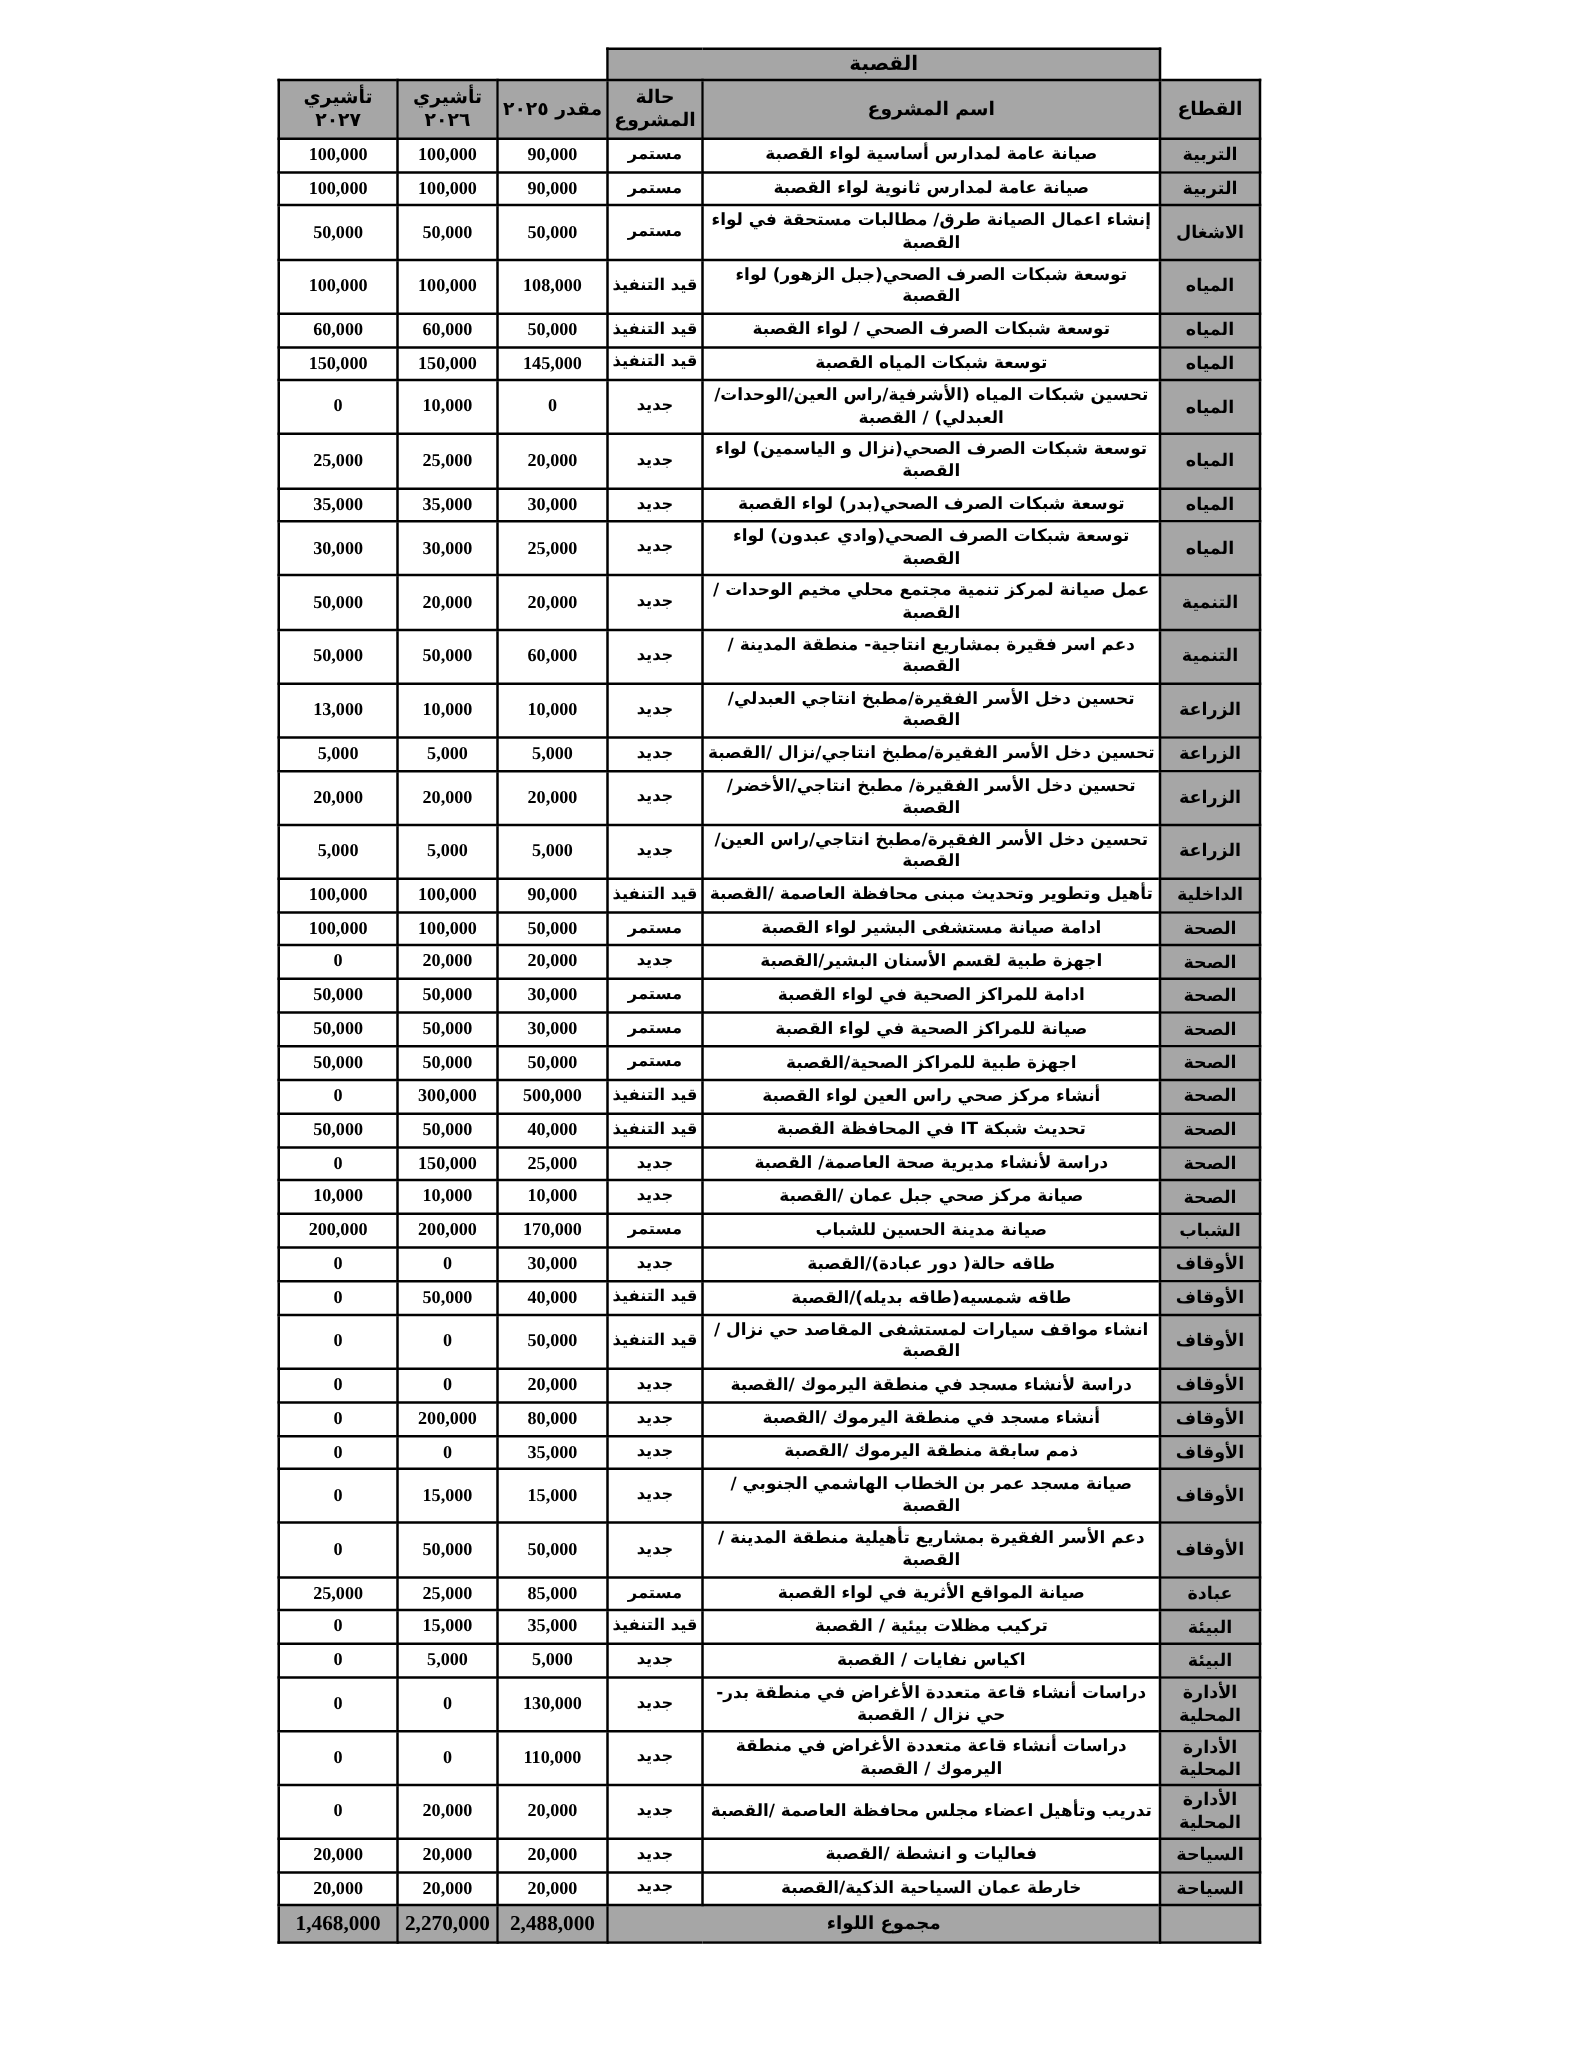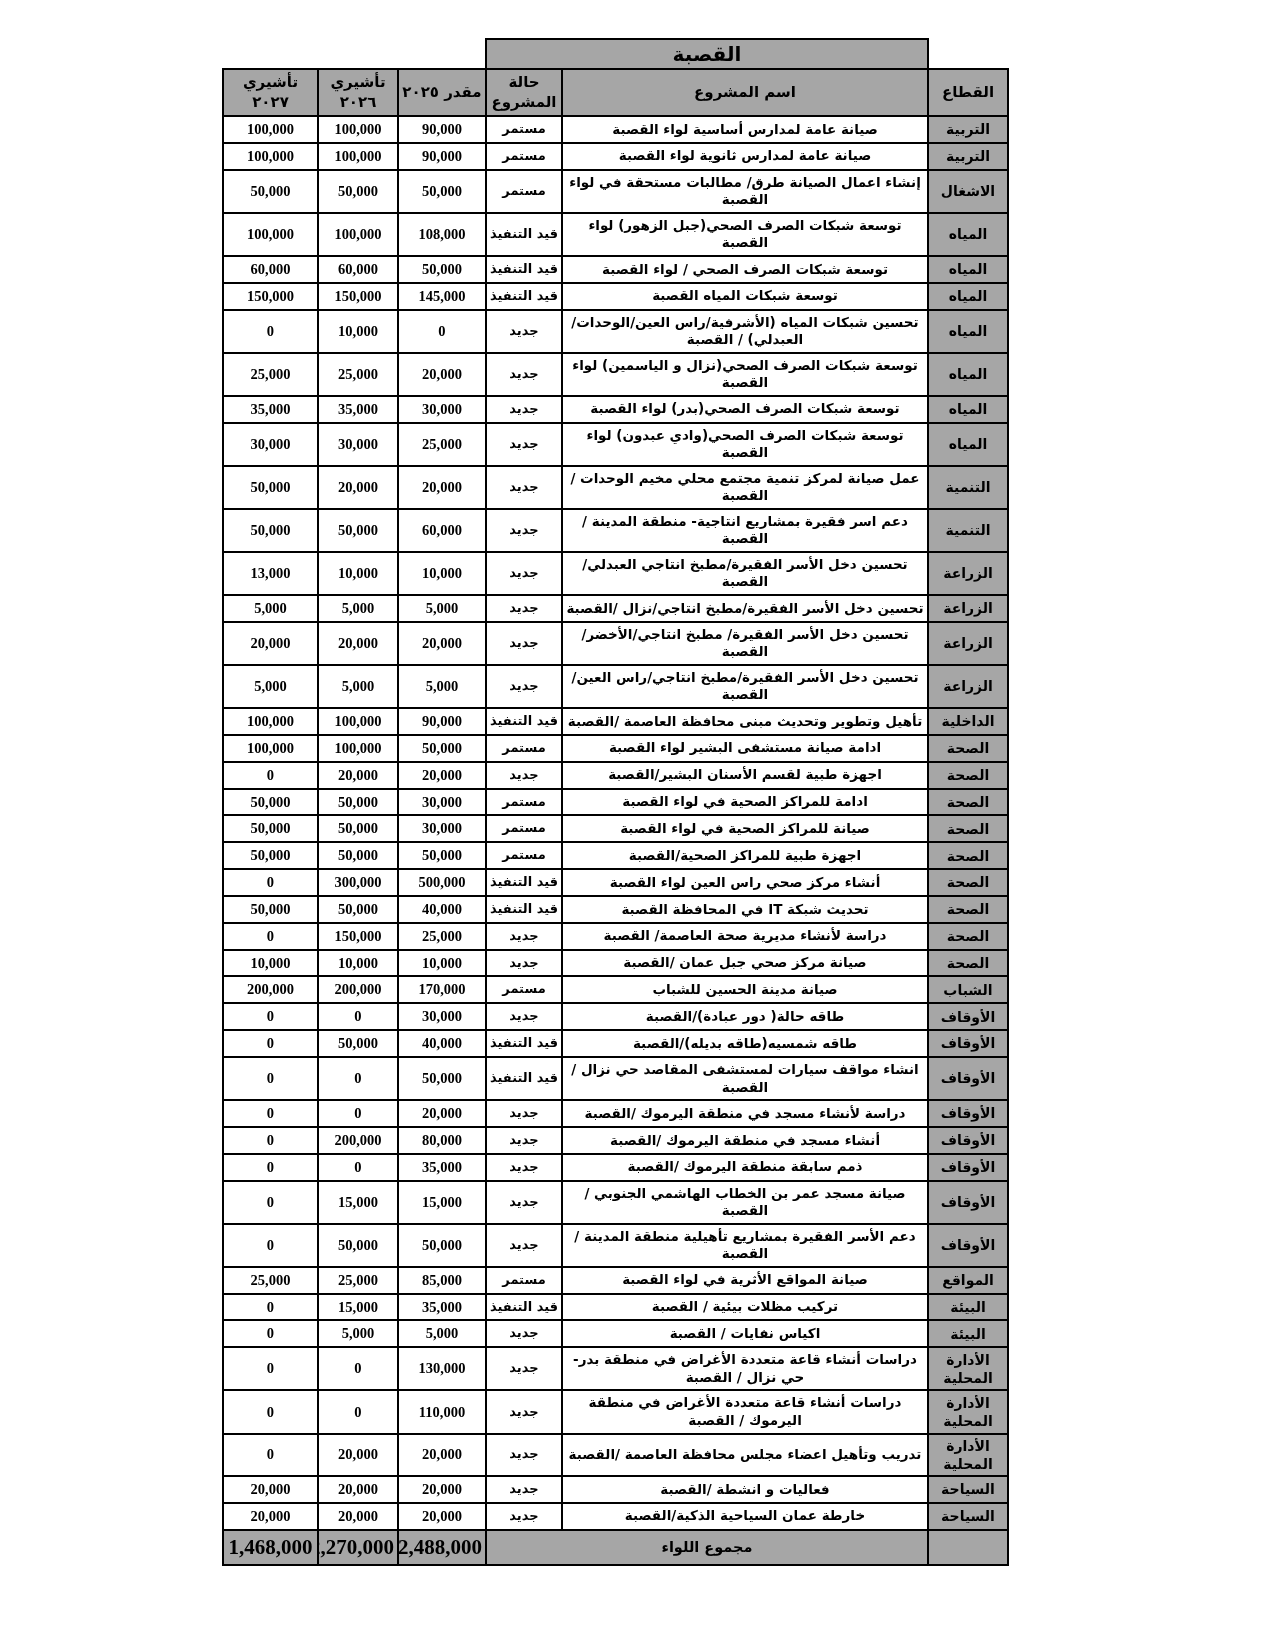--- a/index.html
+++ b/index.html
@@ -44,41 +44,41 @@
     font-weight: bold;
     padding: 3px 3px;
     line-height: 1.3;
     overflow: hidden;
   }
   th {
     background: #a6a6a6;
     font-size: 15px;
   }
   .district-bar {
-    font-size: 20px;
+    font-size: 16px;
     padding: 1px 3px;
   }
   .ghost {
     border: none;
     background: transparent;
   }
   td.sector {
     background: #a6a6a6;
     font-size: 14px;
     padding: 2px 2px;
     margin-top: 19px;
   }
   td.project { font-size: 13.5px; margin-top: 25px; }
   td.status  { font-size: 13px; white-space: nowrap; padding: 2px 1px; border-radius: 13px; }
   td.num     { font-size: 14.5px; font-family: "Liberation Serif", "DejaVu Serif", serif; }
   tr.total-row td {
     background: #a6a6a6;
   }
   tr.total-row td.total-label { font-size: 14.5px; }
-  tr.total-row td.num { font-size: 21px; text-align: center; }
+  tr.total-row td.num { font-size: 17px; text-align: center; }
 </style>
 </head>
 <body>
 
 <div class="sheet">
   <div class="table-wrap">
     <table class="budget">
       <colgroup>
         <col class="c-sector">
         <col class="c-project">
@@ -379,21 +379,21 @@
   </tr>
           <tr>
     <td class="sector">الأوقاف</td>
     <td class="project">دعم الأسر الفقيرة بمشاريع تأهيلية منطقة المدينة /القصبة</td>
     <td class="status">جديد</td>
     <td class="num">50,000</td>
     <td class="num">50,000</td>
     <td class="num">0</td>
   </tr>
           <tr>
-    <td class="sector">المواقع</td>
+    <td class="sector">عبادة</td>
     <td class="project">صيانة المواقع الأثرية في لواء القصبة</td>
     <td class="status">مستمر</td>
     <td class="num">85,000</td>
     <td class="num">25,000</td>
     <td class="num">25,000</td>
   </tr>
           <tr>
     <td class="sector">البيئة</td>
     <td class="project">تركيب مظلات بيئية / القصبة</td>
     <td class="status">قيد التنفيذ</td>

